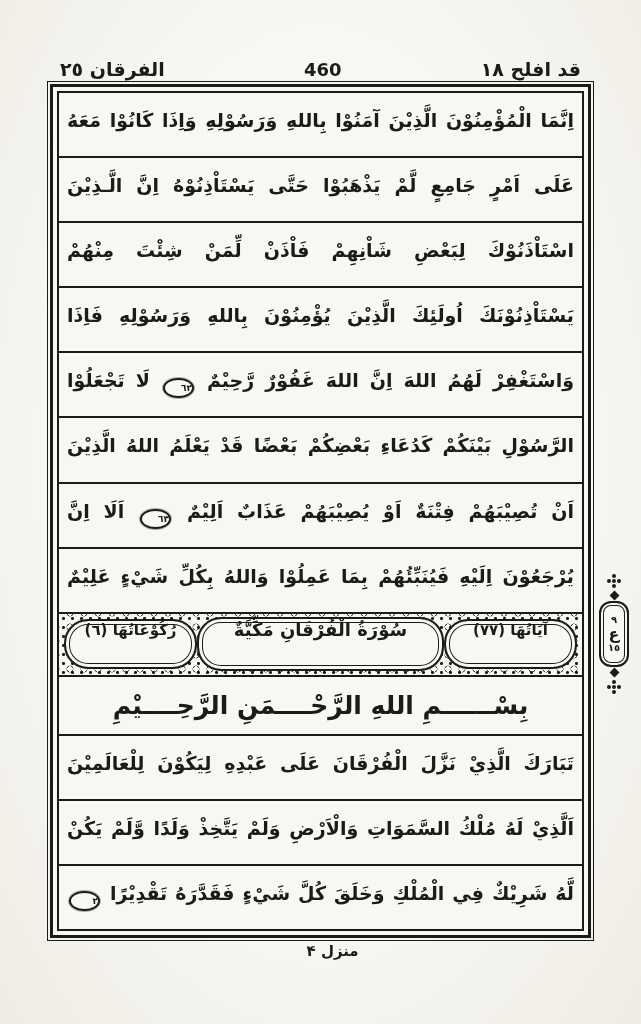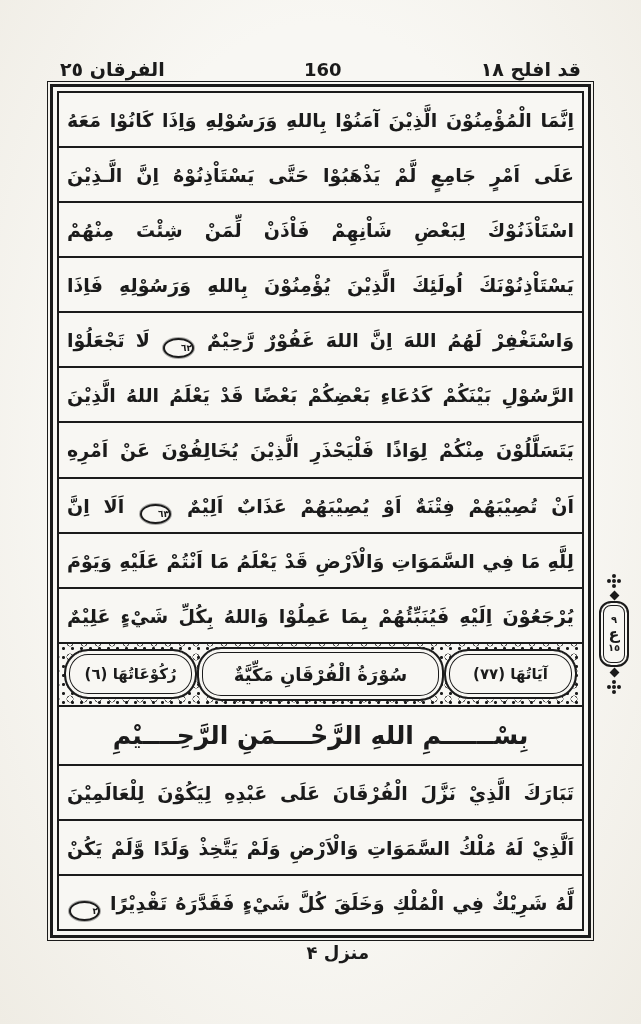--- a/index.html
+++ b/index.html
@@ -69,21 +69,21 @@
       radial-gradient(circle, transparent 2.6px, #1b1b1b 3px, transparent 3.8px);
     background-size:9px 9px,14px 14px;
     background-position:0 0,4px 6px;
   }
   .cartouche{
     position:relative;z-index:2;
     background:#f8f7f3;
     border:2px solid #1b1b1b;border-radius:24px;
     box-shadow:inset 0 0 0 3px #f8f7f3, inset 0 0 0 4px #1b1b1b;
     font-weight:bold;text-align:center;text-align-last:center;
-    display:flex;align-items:center;justify-content:center;
+    display:flex;justify-content:center;
   }
   .cartouche.side{width:134px;height:46px;font-size:15px;}
   .cartouche.main{width:252px;height:50px;font-size:18px;}
   
   .bismillah-row{
     flex:0 0 57px;
     border-bottom:2px solid #1b1b1b;
     text-align:right;text-align-last:center;
     font-weight:bold;font-size:25px;line-height:57px;
     overflow:hidden;
@@ -104,46 +104,44 @@
     border:2px solid #1b1b1b;border-radius:12px;
     box-shadow:inset 0 0 0 2px #f8f7f3, inset 0 0 0 3px #1b1b1b;
     display:flex;flex-direction:column;align-items:center;justify-content:center;
     background:#f8f7f3;font-weight:bold;line-height:1;
   }
   .ruku-pill .num{font-size:10px;}
   .ruku-pill .ain{font-size:16px;margin:1px 0;}
   
   .page-footer{
     position:absolute;top:942px;left:50%;transform:translateX(-14px);
-    font-weight:bold;font-size:18px;
+    font-weight:bold;font-size:15px;
   }
 </style>
 </head>
 <body>
 
 <div class="page">
 
   <div class="page-header">
     <span>قد افلح ١٨</span>
-    <span class="center">160</span>
+    <span class="center">460</span>
     <span>الفرقان ٢٥</span>
   </div>
 
   <div class="frame">
     <div class="frame-inner">
 
       <div class="qrow"><span>اِنَّمَا الْمُؤْمِنُوْنَ الَّذِيْنَ آمَنُوْا بِاللهِ وَرَسُوْلِهِ وَاِذَا كَانُوْا مَعَهُ</span>  <span></span></div>
       <div class="qrow"><span>عَلَى اَمْرٍ جَامِعٍ لَّمْ يَذْهَبُوْا حَتَّى يَسْتَاْذِنُوْهُ اِنَّ الَّـذِيْنَ</span>  <span></span></div>
       <div class="qrow"><span>اسْتَاْذَنُوْكَ لِبَعْضِ شَاْنِهِمْ فَاْذَنْ لِّمَنْ شِئْتَ مِنْهُمْ</span>  <span></span></div>
       <div class="qrow"><span>يَسْتَاْذِنُوْنَكَ اُولَئِكَ الَّذِيْنَ يُؤْمِنُوْنَ بِاللهِ وَرَسُوْلِهِ فَاِذَا</span>  <span></span></div>
       <div class="qrow"><span>وَاسْتَغْفِرْ لَهُمُ اللهَ اِنَّ اللهَ غَفُوْرٌ رَّحِيْمٌ</span> <span class="ayah-end">٦٢</span> <span>لَا تَجْعَلُوْا دُعَاءَ</span></div>
       <div class="qrow"><span>الرَّسُوْلِ بَيْنَكُمْ كَدُعَاءِ بَعْضِكُمْ بَعْضًا قَدْ يَعْلَمُ اللهُ الَّذِيْنَ</span>  <span></span></div>
-      <div class="qrow"><span>يَتَسَلَّلُوْنَ مِنْكُمْ لِوَاذًا فَلْيَحْذَرِ الَّذِيْنَ يُخَالِفُوْنَ عَنْ اَمْرِهِ</span>  <span></span></div>
       <div class="qrow"><span>اَنْ تُصِيْبَهُمْ فِتْنَةٌ اَوْ يُصِيْبَهُمْ عَذَابٌ اَلِيْمٌ</span> <span class="ayah-end">٦٣</span> <span>اَلَا اِنَّ</span></div>
-      <div class="qrow"><span>لِلَّهِ مَا فِي السَّمَوَاتِ وَالْاَرْضِ قَدْ يَعْلَمُ مَا اَنْتُمْ عَلَيْهِ وَيَوْمَ</span>  <span></span></div>
       <div class="qrow"><span>يُرْجَعُوْنَ اِلَيْهِ فَيُنَبِّئُهُمْ بِمَا عَمِلُوْا وَاللهُ بِكُلِّ شَيْءٍ عَلِيْمٌ</span>  <span></span></div>
 
       <div class="surah-band">
         <div class="cartouche side">
             <span>آيَاتُهَا (٧٧)</span>
           </div>
         <div class="cartouche main">
             <span>سُوْرَةُ الْفُرْقَانِ مَكِّيَّةٌ</span>
           </div>
         <div class="cartouche side">

